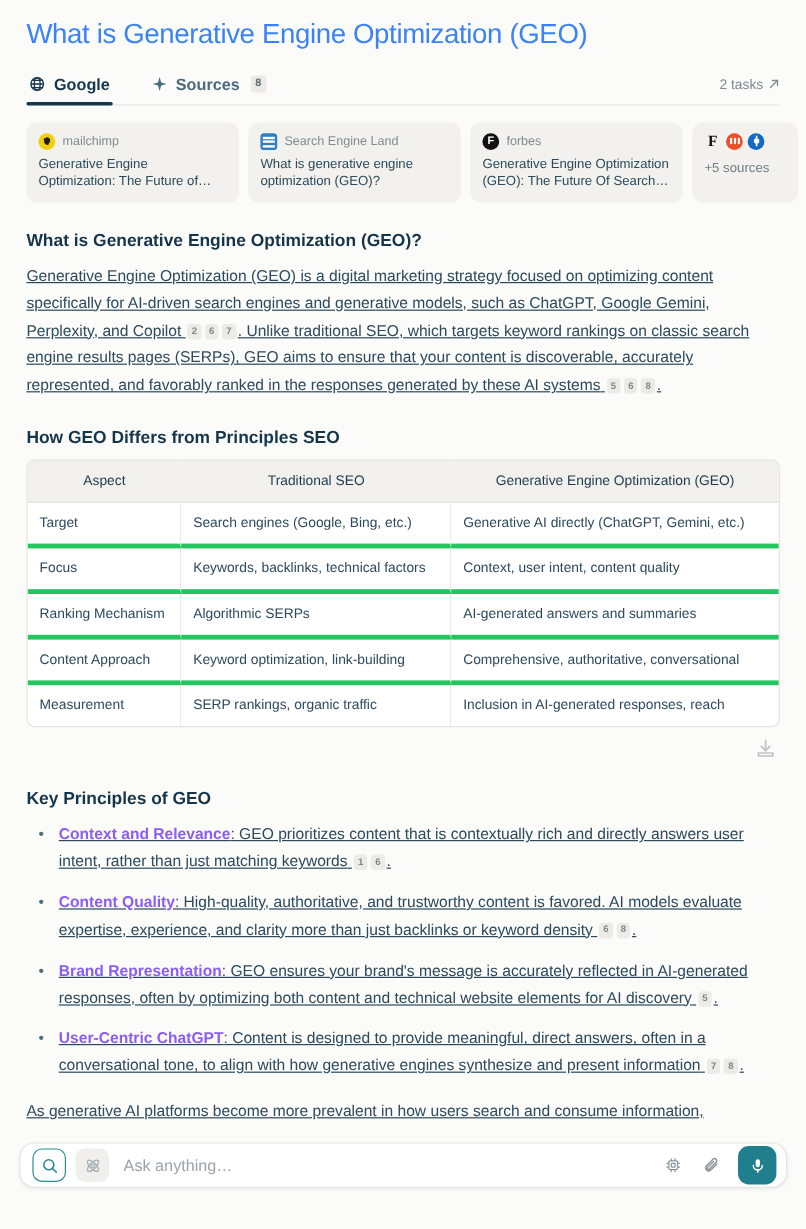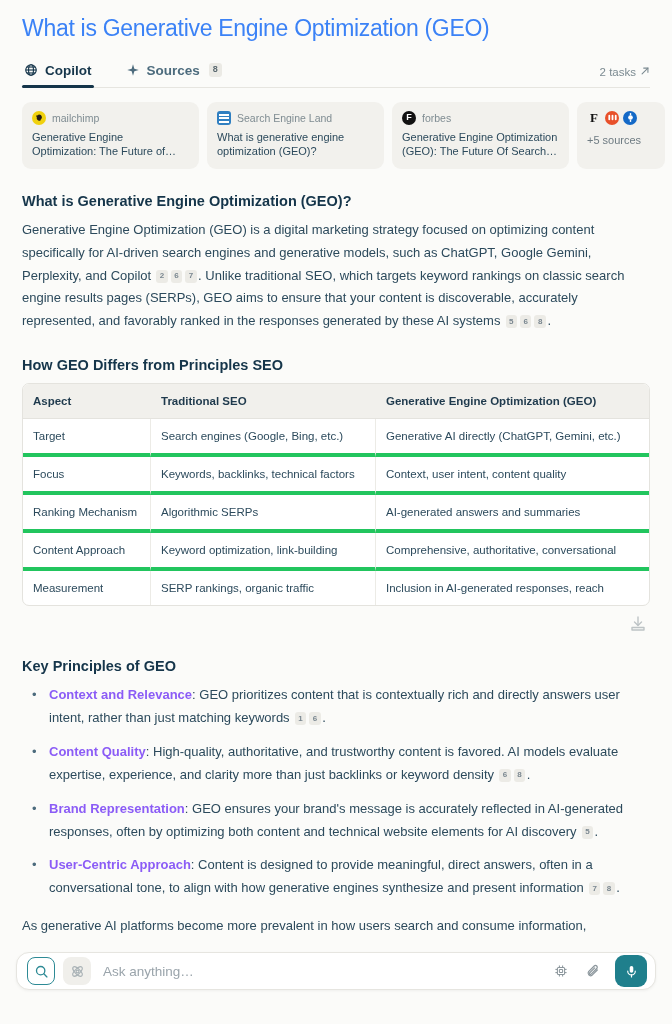--- a/index.html
+++ b/index.html
@@ -79,38 +79,38 @@
   .mi-b { background: #1469c7; }
   .more-label { font-size: 11px; color: #6e7b82; }
 
   
   .content { padding: 0 22px; }
   h3.sec {
     font-size: 14.5px; font-weight: 700; color: #15354a;
     margin: 24px 0 10px 0;
   }
   p.body, li.body {
-    font-size: 13px; line-height: 1.76; color: #2c4a5c;
+    font-size: 13px; line-height: 1.76; color: #2c4a5c; text-decoration: underline;
   }
   .cite {
     display: inline-block; background: #ecebe6; color: #7a8790;
     font-size: 8px; line-height: 1; border-radius: 3px;
     padding: 2.5px 3.5px; margin: 0 1.5px; vertical-align: 1.5px;
     cursor: pointer; font-weight: 600;
   }
 
   
   table.geo {
     width: 100%; border-collapse: separate; border-spacing: 0;
     border: 1px solid #e4e3de; border-radius: 7px; overflow: hidden;
     margin-top: 4px; background: #fff;
   }
   table.geo thead th {
-    background: #f1f0ec; font-size: 11.5px; font-weight: 700; color: #1f3a4d;
-    padding: 11px 10px; text-align: left; border-bottom: 1px solid #e4e3de;
+    background: #f1f0ec; font-size: 11.5px; font-weight: 400; color: #1f3a4d;
+    padding: 11px 10px; text-align: center; border-bottom: 1px solid #e4e3de;
   }
   table.geo td {
     font-size: 11.5px; color: #2c4a5c; padding: 11px 10px;
     border-bottom: 4px solid #22c55e; border-right: 1px solid #ecebe6;
     vertical-align: middle;
   }
   table.geo tr:last-child td { border-bottom: none; }
   table.geo td:last-child { border-right: none; }
   table.geo td:nth-child(1) { width: 128px; }
   table.geo td:nth-child(2) { width: 225px; }
@@ -171,21 +171,21 @@
     <div class="tab active">
       <span class="ticon">
         <svg viewBox="0 0 16 16" width="14" height="14" fill="none" stroke="#15354a" stroke-width="1.3">
           <circle cx="8" cy="8" r="6"></circle>
             <ellipse cx="8" cy="8" rx="2.8" ry="6"></ellipse>
           <line x1="2" y1="8" x2="14" y2="8"></line>
             <line x1="3.2" y1="4.6" x2="12.8" y2="4.6"></line>
           <line x1="3.2" y1="11.4" x2="12.8" y2="11.4"></line>
         </svg>
       </span>
-      <span>Copilot</span>
+      <span>Google</span>
     </div>
 
     <div class="tab">
       <span class="ticon">
         <svg viewBox="0 0 16 16" width="14" height="14" fill="#4c6b7d">
           <path d="M8 1.4 L9.5 6.5 L14.6 8 L9.5 9.5 L8 14.6 L6.5 9.5 L1.4 8 L6.5 6.5 Z"></path>
         </svg>
       </span>
       <span>Sources</span>
       <span class="count-badge">8</span>
@@ -330,21 +330,21 @@
         <span class="lead">Content Quality</span><span>: High-quality, authoritative, and trustworthy content is favored. AI models evaluate expertise, experience, and clarity more than just backlinks or keyword density</span>
         <span class="cite">6</span><span class="cite">8</span><span>.</span>
       </li>
 
       <li class="body">
         <span class="lead">Brand Representation</span><span>: GEO ensures your brand's message is accurately reflected in AI-generated responses, often by optimizing both content and technical website elements for AI discovery</span>
         <span class="cite">5</span><span>.</span>
       </li>
 
       <li class="body">
-        <span class="lead">User-Centric Approach</span><span>: Content is designed to provide meaningful, direct answers, often in a conversational tone, to align with how generative engines synthesize and present information</span>
+        <span class="lead">User-Centric ChatGPT</span><span>: Content is designed to provide meaningful, direct answers, often in a conversational tone, to align with how generative engines synthesize and present information</span>
         <span class="cite">7</span><span class="cite">8</span><span>.</span>
       </li>
     </ul>
 
     <p class="body tail" style="padding:4px 0 0 0;">As generative AI platforms become more prevalent in how users search and consume information,</p>
   </div>
 
   <div class="composer-wrap">
     <div class="composer">
 

